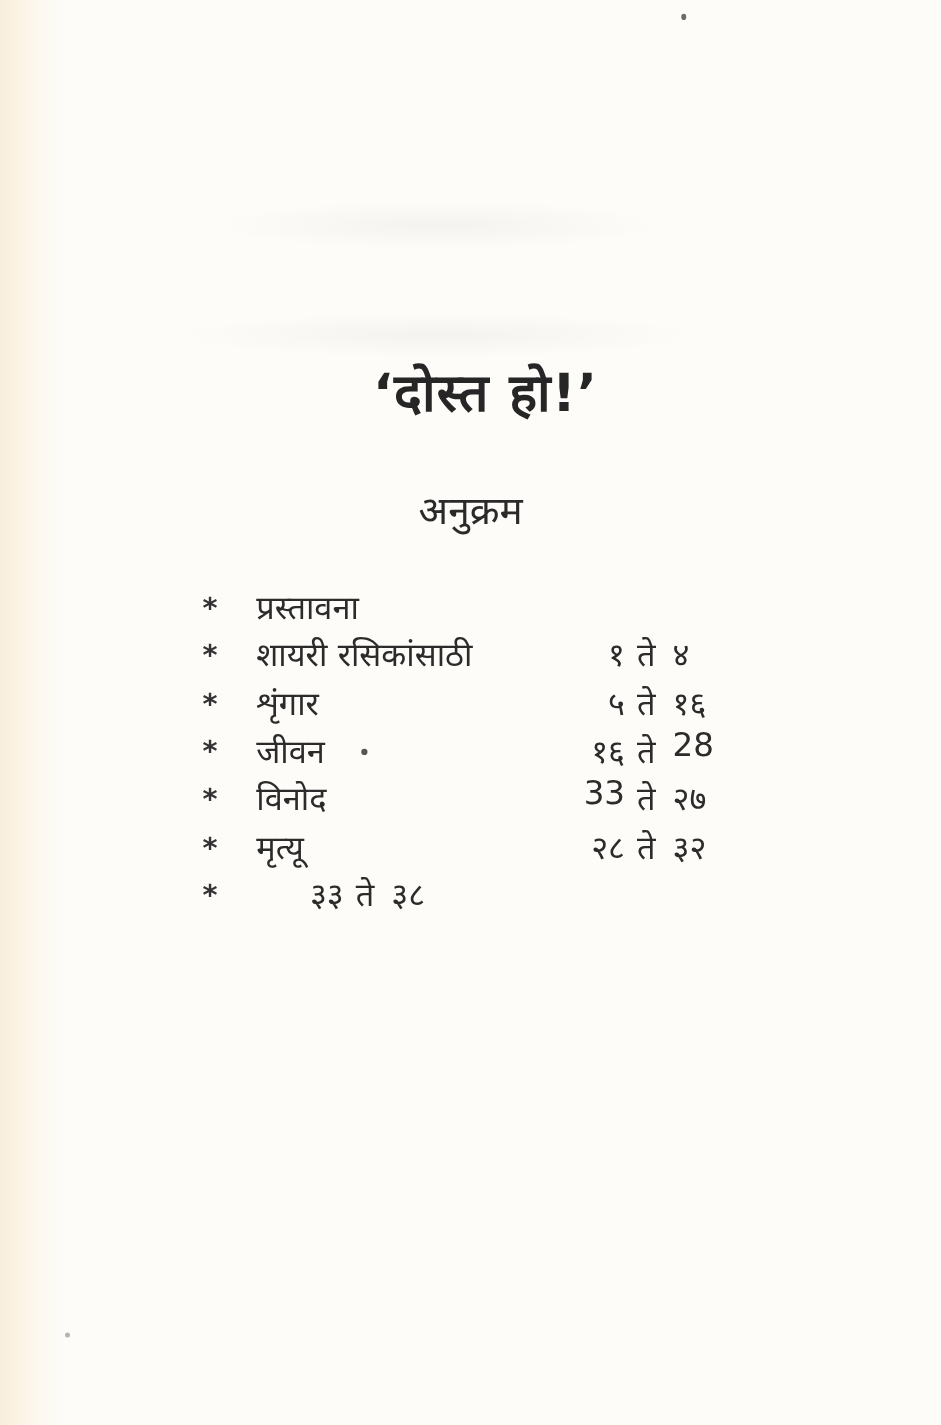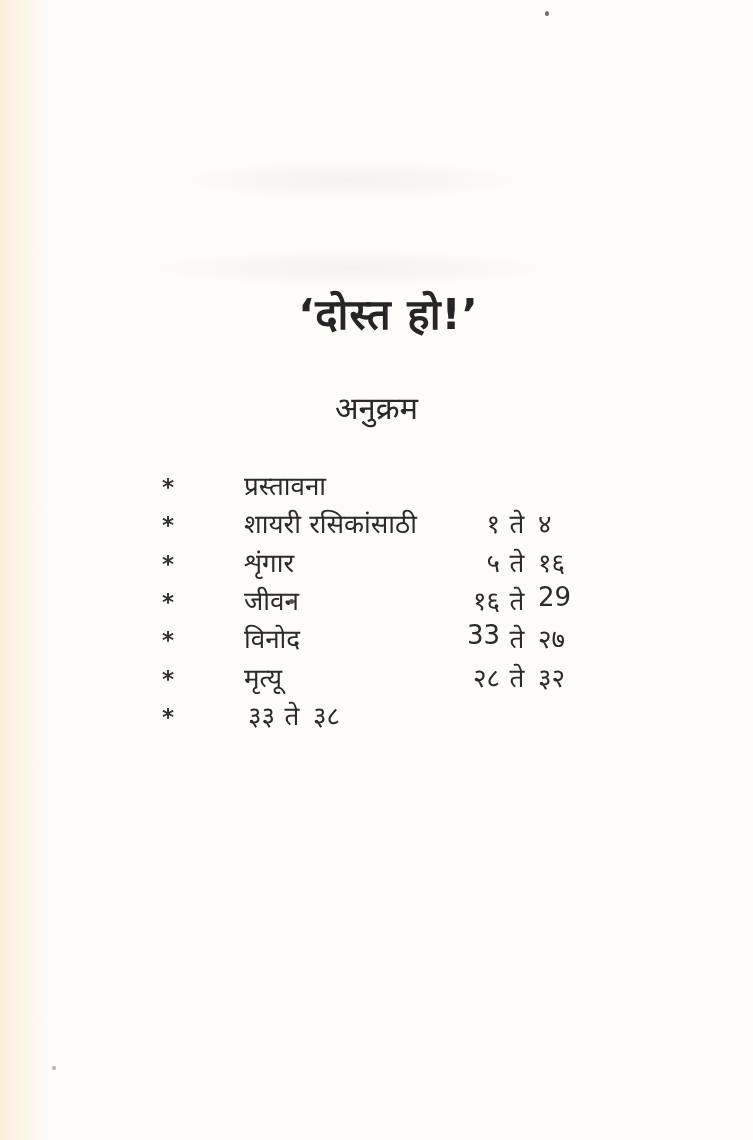--- a/index.html
+++ b/index.html
@@ -33,21 +33,21 @@
   }
   .toc-row{
     display:flex;align-items:center;height:38.3px;
     font-size:26px;font-weight:500;
   }
   .bullet{
     width:43px;flex:0 0 43px;
     font-size:23px;font-weight:700;color:#333;
     position:relative;top:2px;
   }
-  .label{flex:1;white-space:nowrap;margin-left:39px;}
+  .label{flex:1;white-space:nowrap;}
   .pages{
     display:grid;grid-template-columns:70px 34px 64px;
     flex:0 0 168px;font-size:26px;font-weight:500;
   }
   .p-start{text-align:right;}
   .p-sep{text-align:center;}
   .p-end{text-align:left;padding-left:4px;}
   .speck{position:absolute;border-radius:50%;pointer-events:none;}
   .speck-a{left:545px;top:11px;width:4px;height:5px;background:#6b6b6b;}
   .speck-b{left:289px;top:599px;width:5px;height:5px;background:#555;}
@@ -101,21 +101,21 @@
         <span class="p-end">१६</span>
       </span>
     </div>
 
     <div class="toc-row">
       <span class="bullet">*</span>
       <span class="label">जीवन</span>
       <span class="pages">
         <span class="p-start">१६</span>
         <span class="p-sep">ते</span>
-        <span class="p-end">29</span>
+        <span class="p-end">28</span>
       </span>
     </div>
 
     <div class="toc-row">
       <span class="bullet">*</span>
       <span class="label">विनोद</span>
       <span class="pages">
         <span class="p-start">33</span>
         <span class="p-sep">ते</span>
         <span class="p-end">२७</span>

